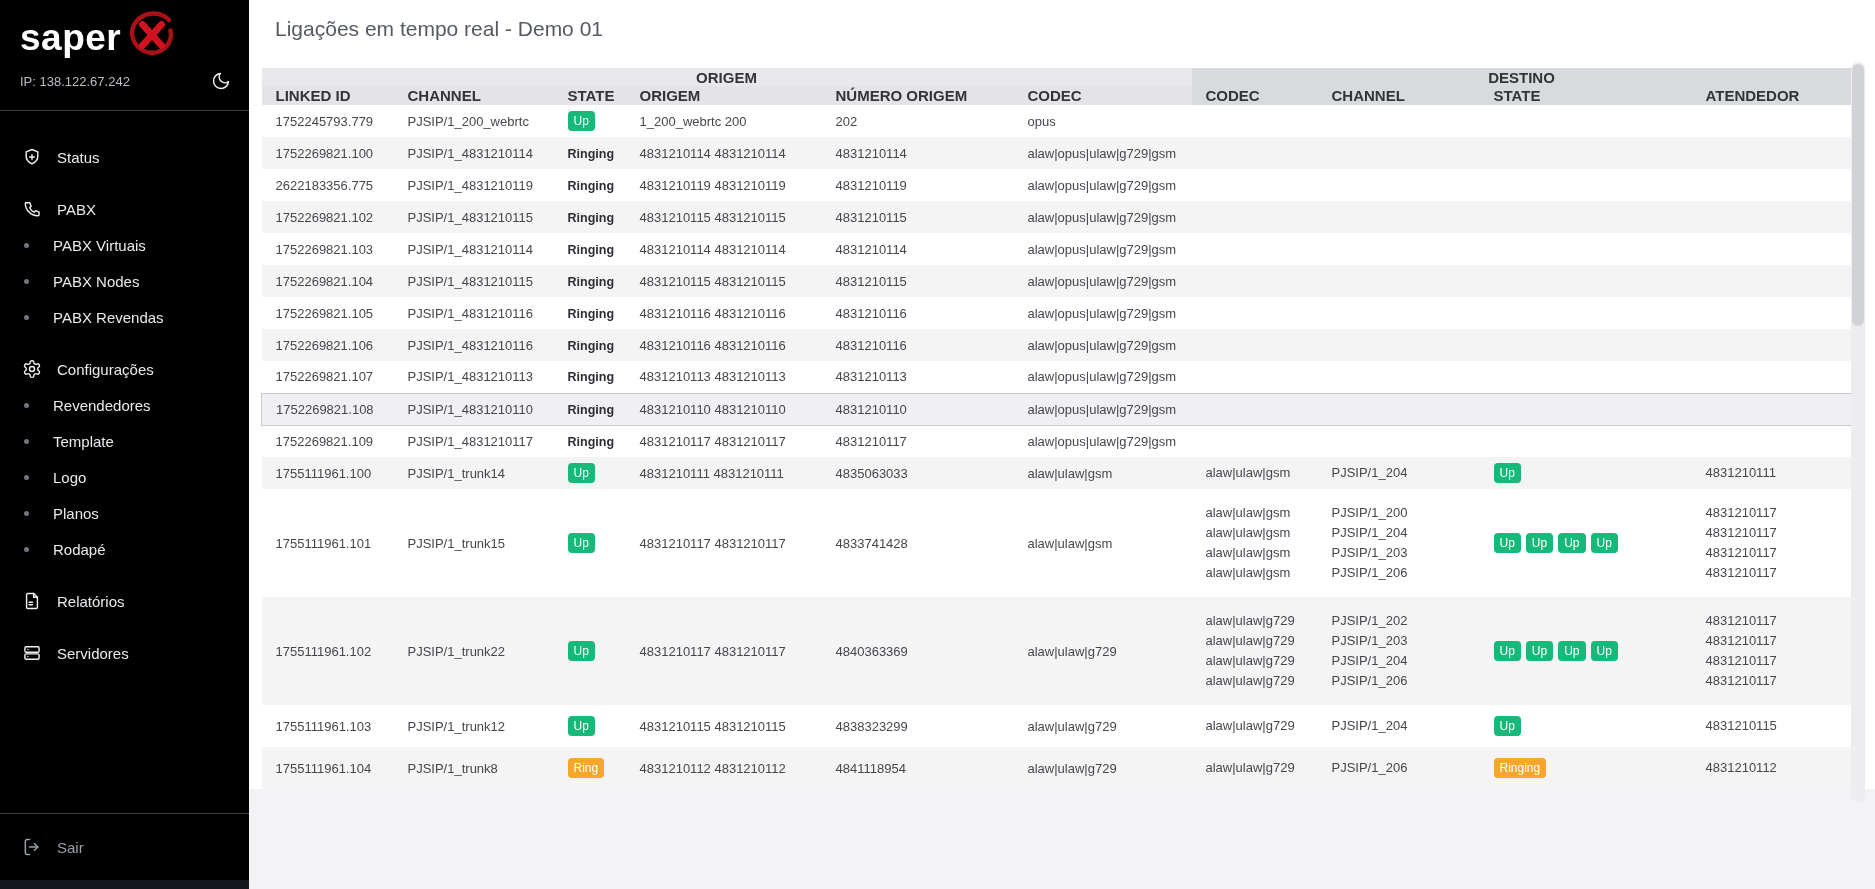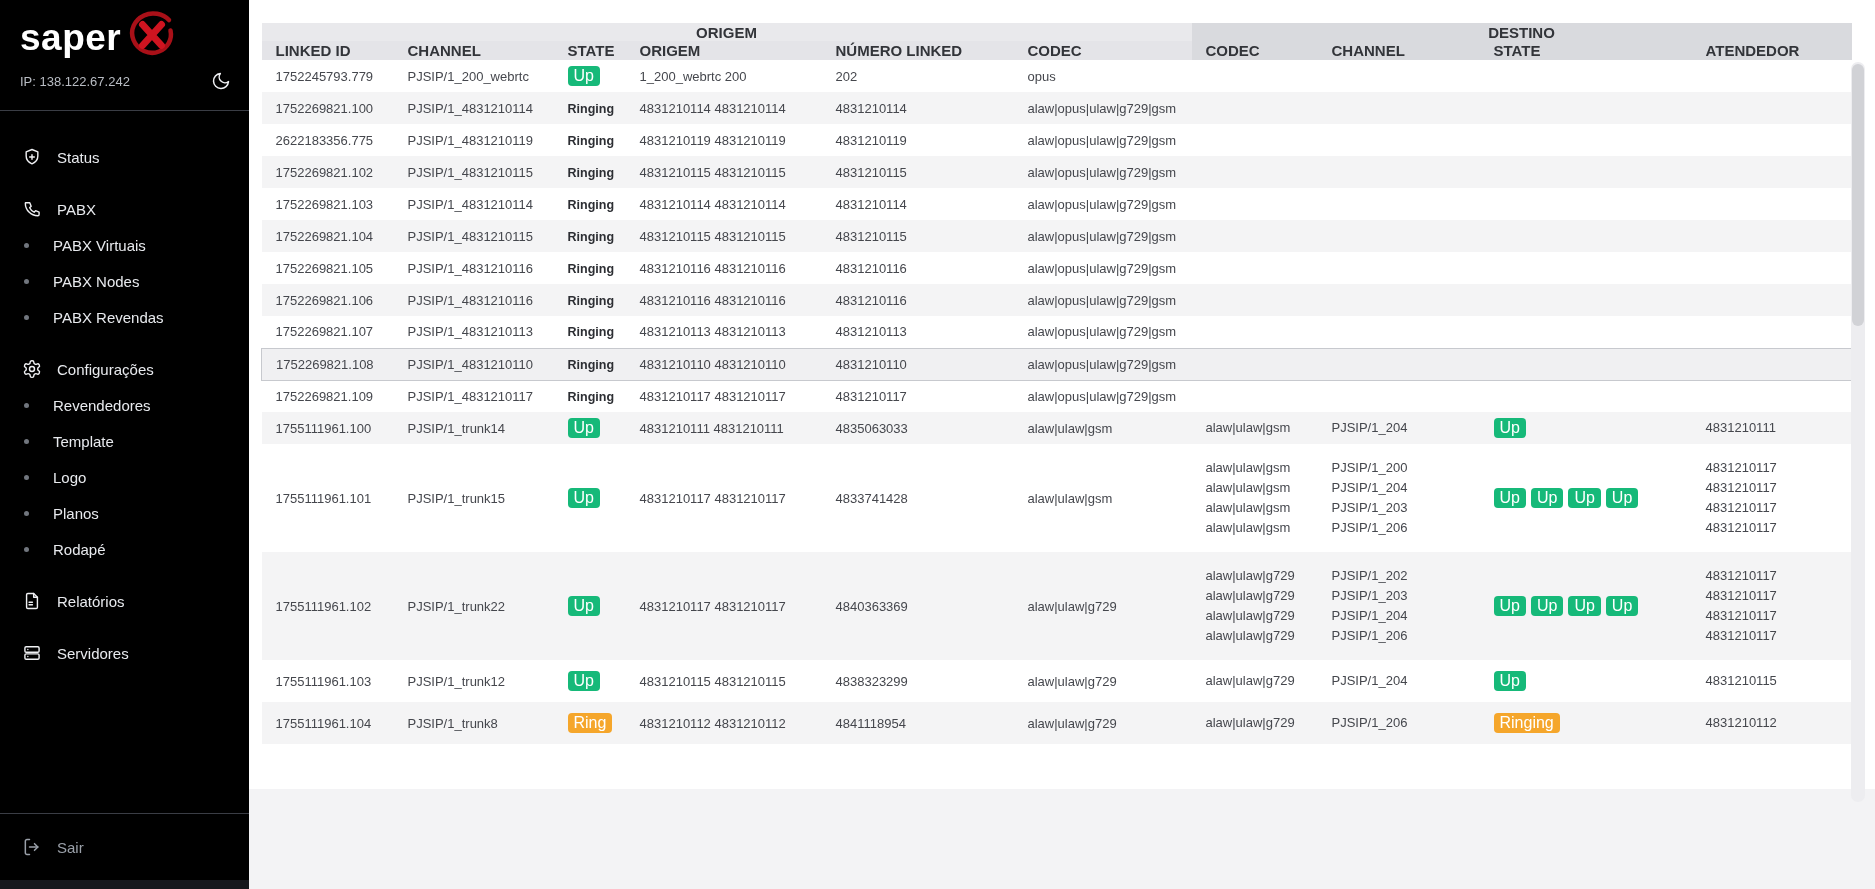--- a/index.html
+++ b/index.html
@@ -63,21 +63,21 @@
   tbody tr:nth-child(even) { background:#f4f4f5; }
   tbody tr.highlight { background:#f0f0f2; }
   tbody tr.highlight td { border-top:1px solid #c7c9ce; border-bottom:1px solid #c7c9ce; }
   tbody tr.highlight td:first-child { border-left:1px solid #c7c9ce; }
   tbody tr.highlight td:last-child { border-right:1px solid #c7c9ce; }
   tbody tr.multi td { padding-top:14px; padding-bottom:14px; }
   tbody tr.tall td { height:42px; }
 
   .badge {
     display:inline-block; padding:3px 6px; border-radius:4px;
-    color:#ffffff; font-size:16px; line-height:14px; font-weight:400;
+    color:#ffffff; font-size:12px; line-height:14px; font-weight:400;
   }
   .badge.up   { background:#16b979; }
   .badge.ring { background:#f5a62b; }
   .state-plain { font-weight:700; font-size:12.5px; color:#2c2e33; }
   .stack div { line-height:20px; }
   .badges { display:flex; gap:5px; }
 
   .bottom-fill { position:absolute; left:0; right:0; top:789px; bottom:0; background:#f3f3f5; }
   .vscroll {
     position:absolute; top:62px; right:10px; width:14px; height:740px;
@@ -199,20 +199,21 @@
           <path d="M15 16l4-4-4-4"></path>
           <path d="M19 12H9"></path>
         </svg>
     </span>
     <span>Sair</span>
   </div>
   <div class="side-bottomstrip"></div>
 </aside>
 
 <main class="main">
+  <div class="page-title">Ligações em tempo real - Demo 01</div>
 
   <table class="calls">
     <colgroup>
       <col style="width:132px">
         <col style="width:160px">
         <col style="width:72px">
       <col style="width:196px">
         <col style="width:192px">
         <col style="width:178px">
       <col style="width:126px">
@@ -223,21 +224,21 @@
     <thead>
       <tr class="group-row">
         <th class="g-origem" colspan="6">ORIGEM</th>
         <th class="g-dest" colspan="4">DESTINO</th>
       </tr>
       <tr class="cols-row">
           <th>LINKED ID</th>
           <th>CHANNEL</th>
           <th>STATE</th>
           <th>ORIGEM</th>
-          <th>NÚMERO LINKED</th>
+          <th>NÚMERO ORIGEM</th>
           <th>CODEC</th>
           <th class="dest">CODEC</th>
           <th class="dest">CHANNEL</th>
           <th class="dest">STATE</th>
           <th class="dest">ATENDEDOR</th>
         </tr>
     </thead>
     <tbody>
         <tr>
           <td>1752245793.779</td>

